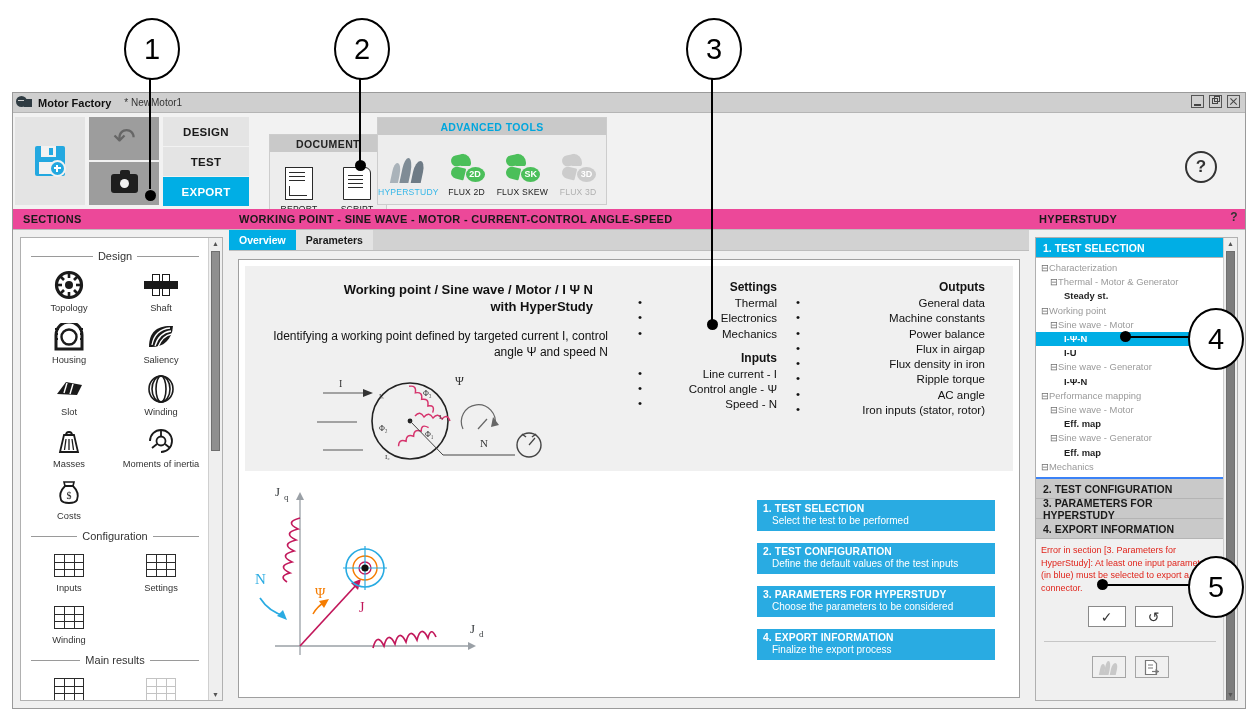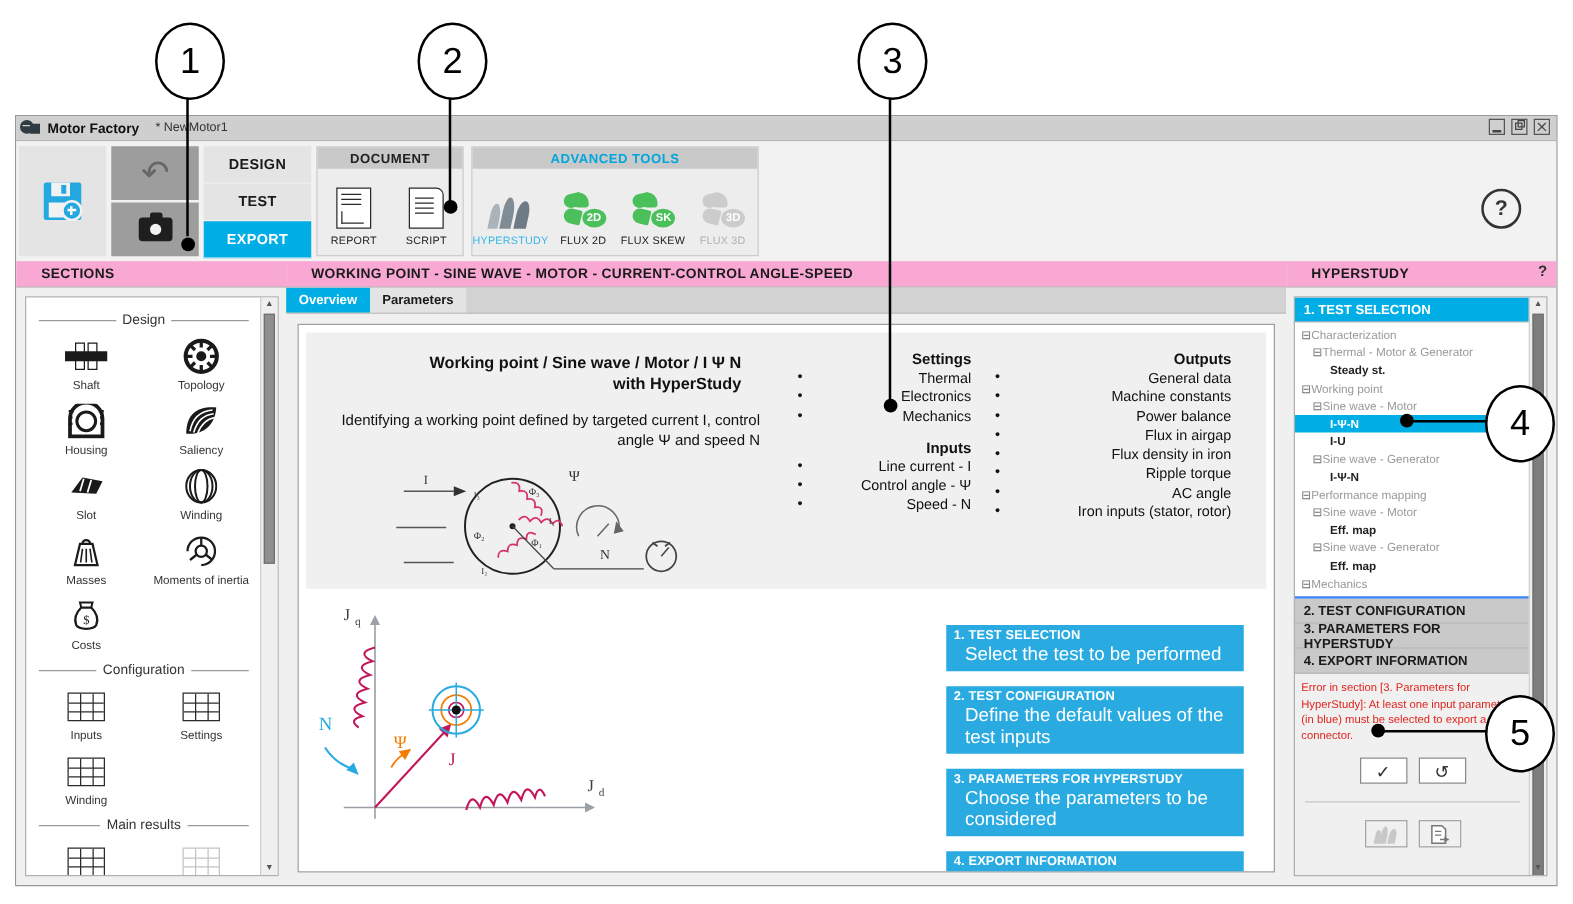--- a/index.html
+++ b/index.html
@@ -70,21 +70,21 @@
   .group .ghead{height:17px;background:#c9c9c9;display:flex;align-items:center;justify-content:center;
                 font-size:10.5px;font-weight:bold;letter-spacing:.4px;color:#222;}
   .group.adv .ghead{color:#00a6dd;}
   .gitems{display:flex;height:71px;align-items:center;}
   .gitem{width:63px;text-align:center;}
   .gicon{height:38px;display:flex;align-items:flex-end;justify-content:center;}
   .glabel{font-size:8.6px;letter-spacing:.2px;color:#222;margin-top:4px;}
   .gitem.accent .glabel{color:#36b7e8;}
   .gitem.dim .glabel{color:#b0b0b0;}
 
-  #grp-doc{left:240px;width:118px;}
+  #grp-doc{left:256px;width:118px;margin-top:17px;}
   #grp-adv{left:364px;width:230px;}
 
   .ic-report,.ic-script{width:26px;height:31px;border:1.6px solid #2a2a2a;position:relative;background:#fff;}
   .ic-report:before{content:"";position:absolute;left:3px;top:4px;width:16px;height:1.2px;background:#2a2a2a;
     box-shadow:0 4px 0 #2a2a2a,0 8px 0 #2a2a2a;}
   .ic-report:after{content:"";position:absolute;left:3px;bottom:3px;width:17px;height:9px;
     border-bottom:1.4px solid #2a2a2a;border-left:1.4px solid #2a2a2a;}
   .ic-script{border-radius:0 6px 0 0;}
   .ic-script:before{content:"";position:absolute;left:4px;top:7px;width:15px;height:1.2px;background:#2a2a2a;
     box-shadow:0 4px 0 #2a2a2a,0 8px 0 #2a2a2a,0 12px 0 #2a2a2a;}
@@ -105,22 +105,22 @@
      background:#4bbf5a;color:#fff;font-size:9px;font-weight:bold;display:flex;align-items:center;justify-content:center;}
   .ic-flux.dimf .blade{background:#cccccc;}
   .ic-flux.dimf .tag{background:#cccccc;}
 
   .help-btn{position:absolute;right:28px;top:38px;width:28px;height:28px;border-radius:50%;
      border:2px solid #333;display:flex;align-items:center;justify-content:center;
      font-size:17px;font-weight:bold;color:#333;background:#f2f2f2;}
 
   
   .stage{position:absolute;left:0;top:116px;right:0;bottom:0;display:flex;}
-  .panehead{height:20px;background:#f9a8d4;display:flex;align-items:center;
-            font-size:11px;font-weight:bold;letter-spacing:.3px;color:#1a1a1a;padding-left:20px;
+  .panehead{height:20px;background:#ec4899;display:flex;align-items:center;
+            font-size:11px;font-weight:bold;letter-spacing:.3px;color:#1a1a1a;padding-left:10px;
             border-bottom:1px solid #bdbdbd;position:relative;}
 
   .col-left{width:216px;background:#f0f0f0;display:flex;flex-direction:column;}
   .sections-box{flex:1;margin:7px 6px 7px 7px;background:#fff;border:1px solid #b0b0b0;
       position:relative;overflow:hidden;}
   .sect-scroll{position:absolute;left:0;top:0;right:13px;bottom:0;padding:6px 2px 0 2px;}
   .divider{display:flex;align-items:center;gap:5px;margin:6px 8px 2px 8px;}
   .divider .ln{flex:1;height:1px;background:#9a9a9a;}
   .divider .tx{font-size:11px;color:#333;}
   .grid2{display:flex;flex-wrap:wrap;}
@@ -155,21 +155,21 @@
   .colhead{font-size:12px;font-weight:bold;color:#111;margin-bottom:2px;}
   .blist{list-style:none;margin:0 0 9px 0;padding:0;}
   .blist li{font-size:11.5px;line-height:1.33;color:#111;padding-left:11px;position:relative;}
   .blist li:before{content:"•";position:absolute;left:1px;top:-1px;}
   .col-settings{position:absolute;left:392px;top:14px;width:140px;}
   .col-outputs{position:absolute;left:550px;top:14px;width:190px;}
 
   .steps{position:absolute;right:18px;top:24px;width:238px;}
   .step{background:#29abe2;color:#fff;padding:3px 6px 5px 6px;margin-bottom:12px;}
   .step .s1{font-size:10.3px;font-weight:bold;letter-spacing:.1px;}
-  .step .s2{font-size:15px;padding-left:9px;margin-top:1px;}
+  .step .s2{font-size:10px;padding-left:9px;margin-top:1px;}
 
   
   .col-right{width:216px;background:#f0f0f0;display:flex;flex-direction:column;}
   .hs-box{flex:1;margin:7px 7px 7px 6px;position:relative;background:#f0f0f0;border:1px solid #b0b0b0;overflow:hidden;}
   .hs-inner{position:absolute;left:0;top:0;right:13px;bottom:0;}
   .acc{height:19px;background:#c9c9c9;border-bottom:1px solid #b4b4b4;display:flex;align-items:center;
        padding-left:7px;font-size:10.5px;font-weight:bold;color:#1a1a1a;}
   .acc.open{background:#00aee5;color:#fff;}
   .tree{background:#fff;border-bottom:2px solid #3b82f6;padding:3px 0 4px 0;height:221px;box-sizing:border-box;overflow:hidden;}
   .tn{font-size:9.4px;line-height:14.2px;color:#9a9a9a;padding-left:4px;white-space:nowrap;position:relative;}
@@ -343,50 +343,50 @@
         <div class="sect-scroll">
 
           <div class="divider">
             <div class="ln"></div>
               <div class="tx">Design</div>
               <div class="ln"></div>
             </div>
           <div class="grid2">
             <div class="cell">
                 <div class="ci">
-                  <svg width="34" height="26" viewBox="0 0 34 26">
-                    <rect x="0" y="9" width="34" height="8" fill="#1a1a1a"></rect>
-                    <rect x="8" y="2" width="8" height="22" fill="#1a1a1a"></rect>
-                    <rect x="18" y="2" width="8" height="22" fill="#1a1a1a"></rect>
-                    <rect x="9" y="3" width="6" height="6" fill="#fff"></rect>
-                    <rect x="19" y="3" width="6" height="6" fill="#fff"></rect>
-                    <rect x="9" y="17" width="6" height="6" fill="#fff"></rect>
-                    <rect x="19" y="17" width="6" height="6" fill="#fff"></rect>
-                  </svg>
-                </div>
-                <div class="cl">Shaft</div>
-              </div>
-            <div class="cell">
-                <div class="ci">
                   <svg width="30" height="30" viewBox="0 0 30 30">
                     <circle cx="15" cy="15" r="12.5" fill="none" stroke="#1a1a1a" stroke-width="3.2"></circle>
                     <circle cx="15" cy="15" r="4" fill="#1a1a1a"></circle>
                     <g stroke="#1a1a1a" stroke-width="2.6">
                       <line x1="15" y1="3" x2="15" y2="8"></line>
                       <line x1="15" y1="22" x2="15" y2="27"></line>
                       <line x1="3" y1="15" x2="8" y2="15"></line>
                       <line x1="22" y1="15" x2="27" y2="15"></line>
                       <line x1="6.5" y1="6.5" x2="10" y2="10"></line>
                       <line x1="20" y1="20" x2="23.5" y2="23.5"></line>
                       <line x1="23.5" y1="6.5" x2="20" y2="10"></line>
                       <line x1="10" y1="20" x2="6.5" y2="23.5"></line>
                     </g>
                   </svg>
                 </div>
                 <div class="cl">Topology</div>
+              </div>
+            <div class="cell">
+                <div class="ci">
+                  <svg width="34" height="26" viewBox="0 0 34 26">
+                    <rect x="0" y="9" width="34" height="8" fill="#1a1a1a"></rect>
+                    <rect x="8" y="2" width="8" height="22" fill="#1a1a1a"></rect>
+                    <rect x="18" y="2" width="8" height="22" fill="#1a1a1a"></rect>
+                    <rect x="9" y="3" width="6" height="6" fill="#fff"></rect>
+                    <rect x="19" y="3" width="6" height="6" fill="#fff"></rect>
+                    <rect x="9" y="17" width="6" height="6" fill="#fff"></rect>
+                    <rect x="19" y="17" width="6" height="6" fill="#fff"></rect>
+                  </svg>
+                </div>
+                <div class="cl">Shaft</div>
               </div>
             <div class="cell">
                 <div class="ci">
                   <svg width="30" height="28" viewBox="0 0 30 28">
                     <path d="M2 26 L2 12 A13 13 0 0 1 28 12 L28 26 Z" fill="none" stroke="#1a1a1a" stroke-width="3"></path>
                     <circle cx="15" cy="14" r="7.5" fill="none" stroke="#1a1a1a" stroke-width="2.4"></circle>
                     <g stroke="#1a1a1a" stroke-width="2">
                       <line x1="1" y1="6" x2="5" y2="6"></line>
                       <line x1="1" y1="11" x2="4" y2="11"></line>
                       <line x1="1" y1="16" x2="4" y2="16"></line>

